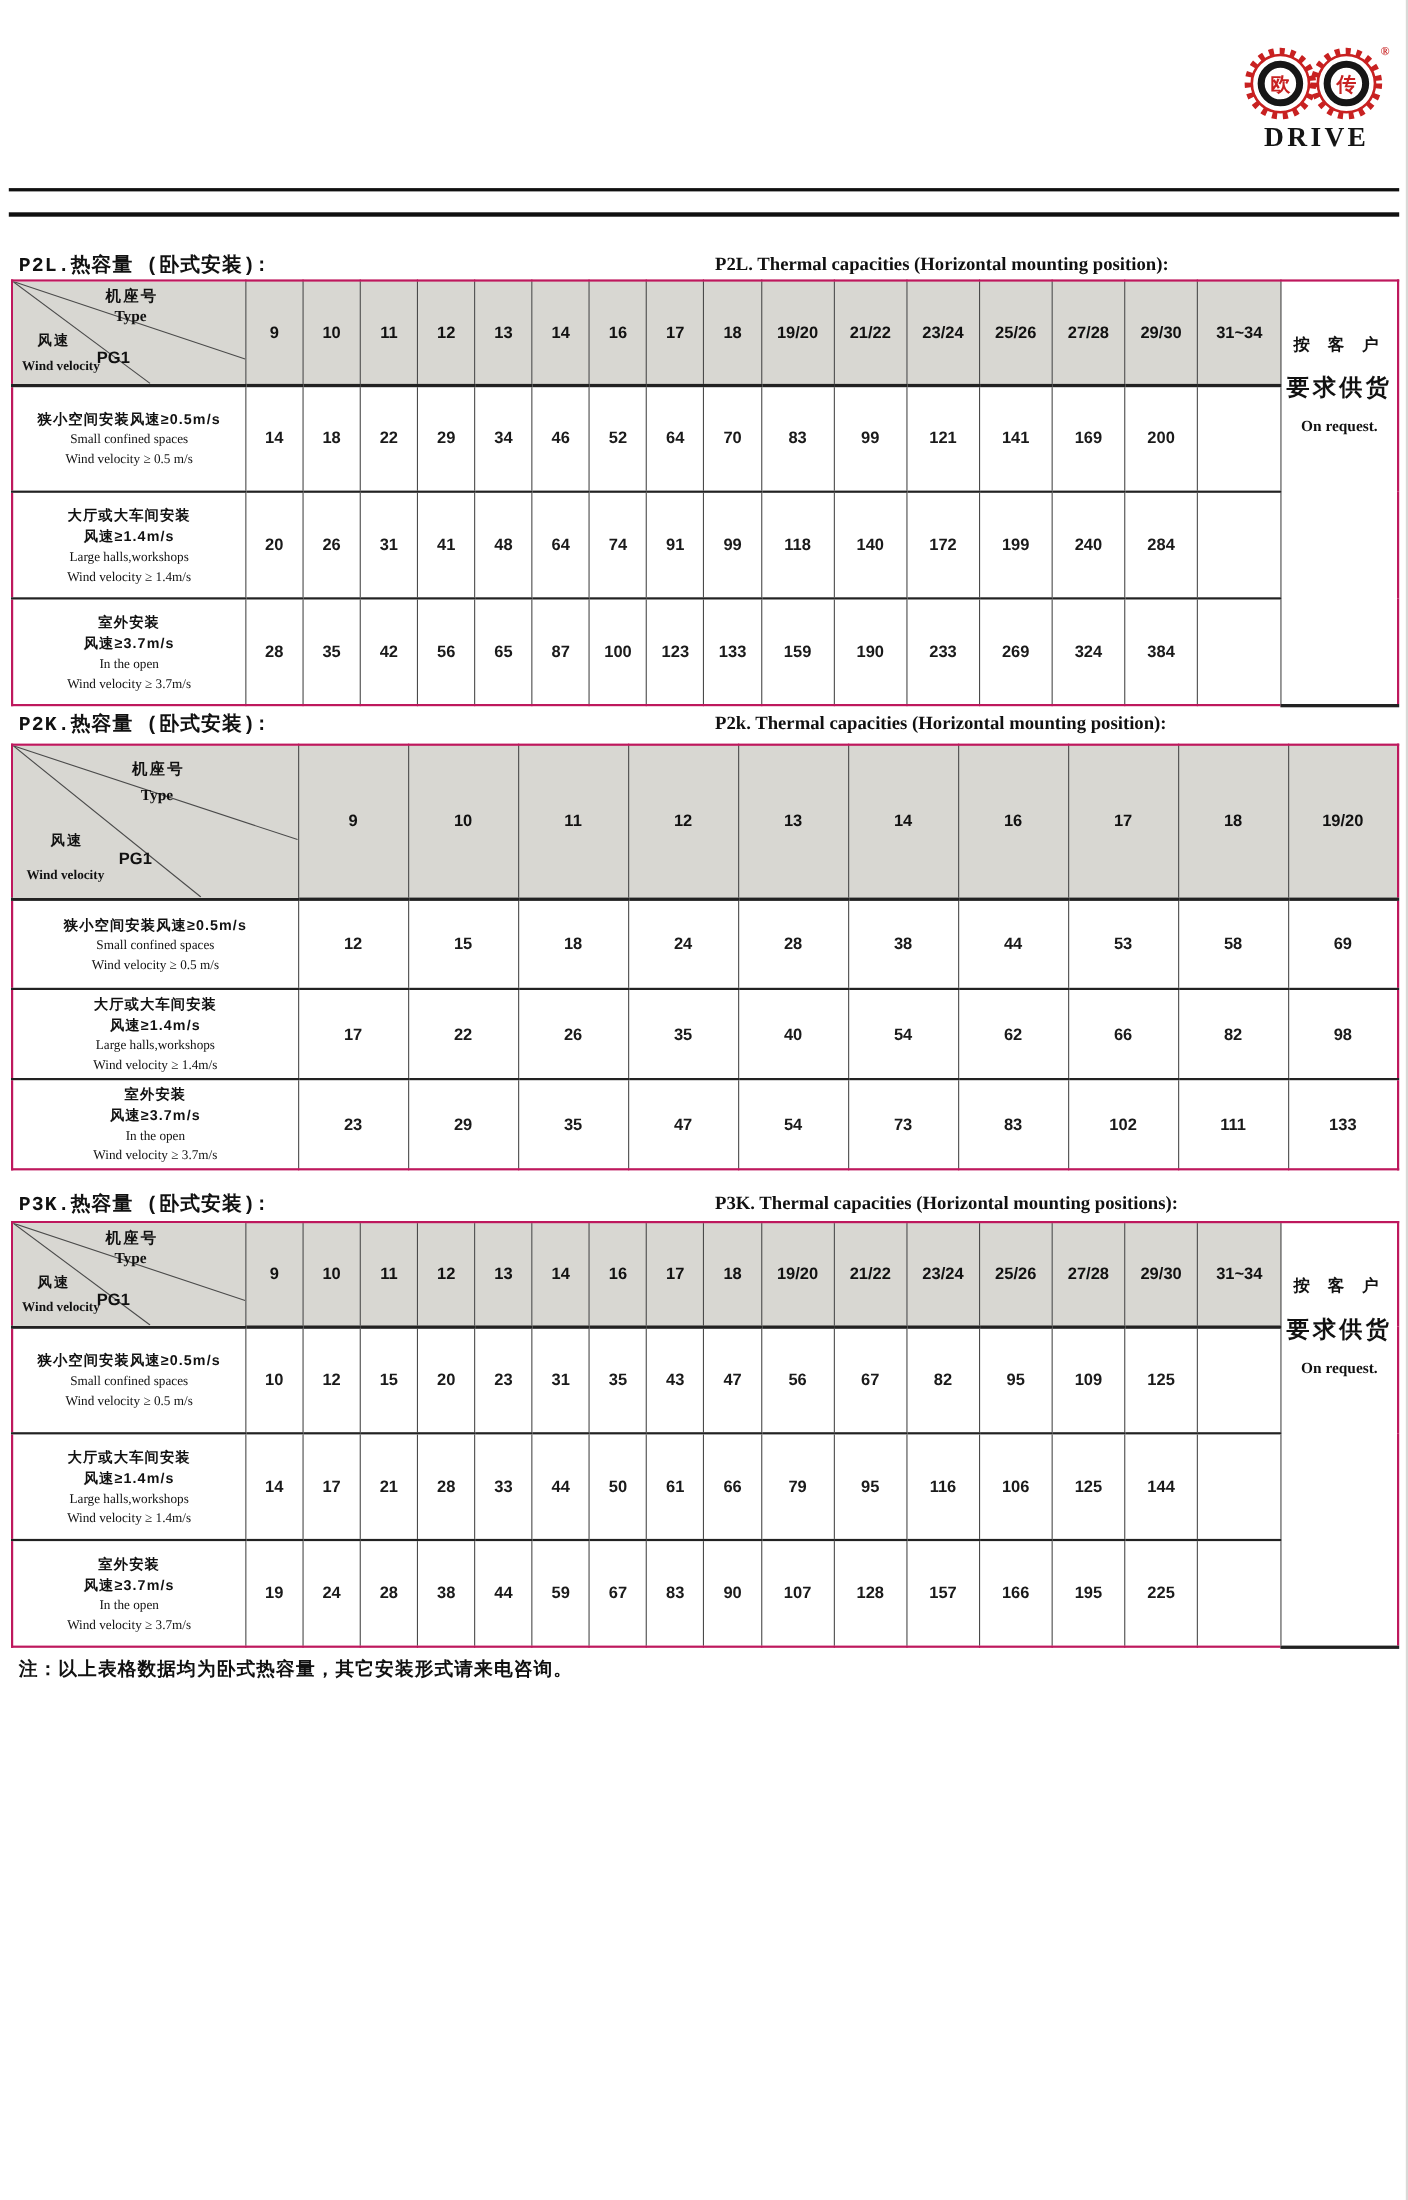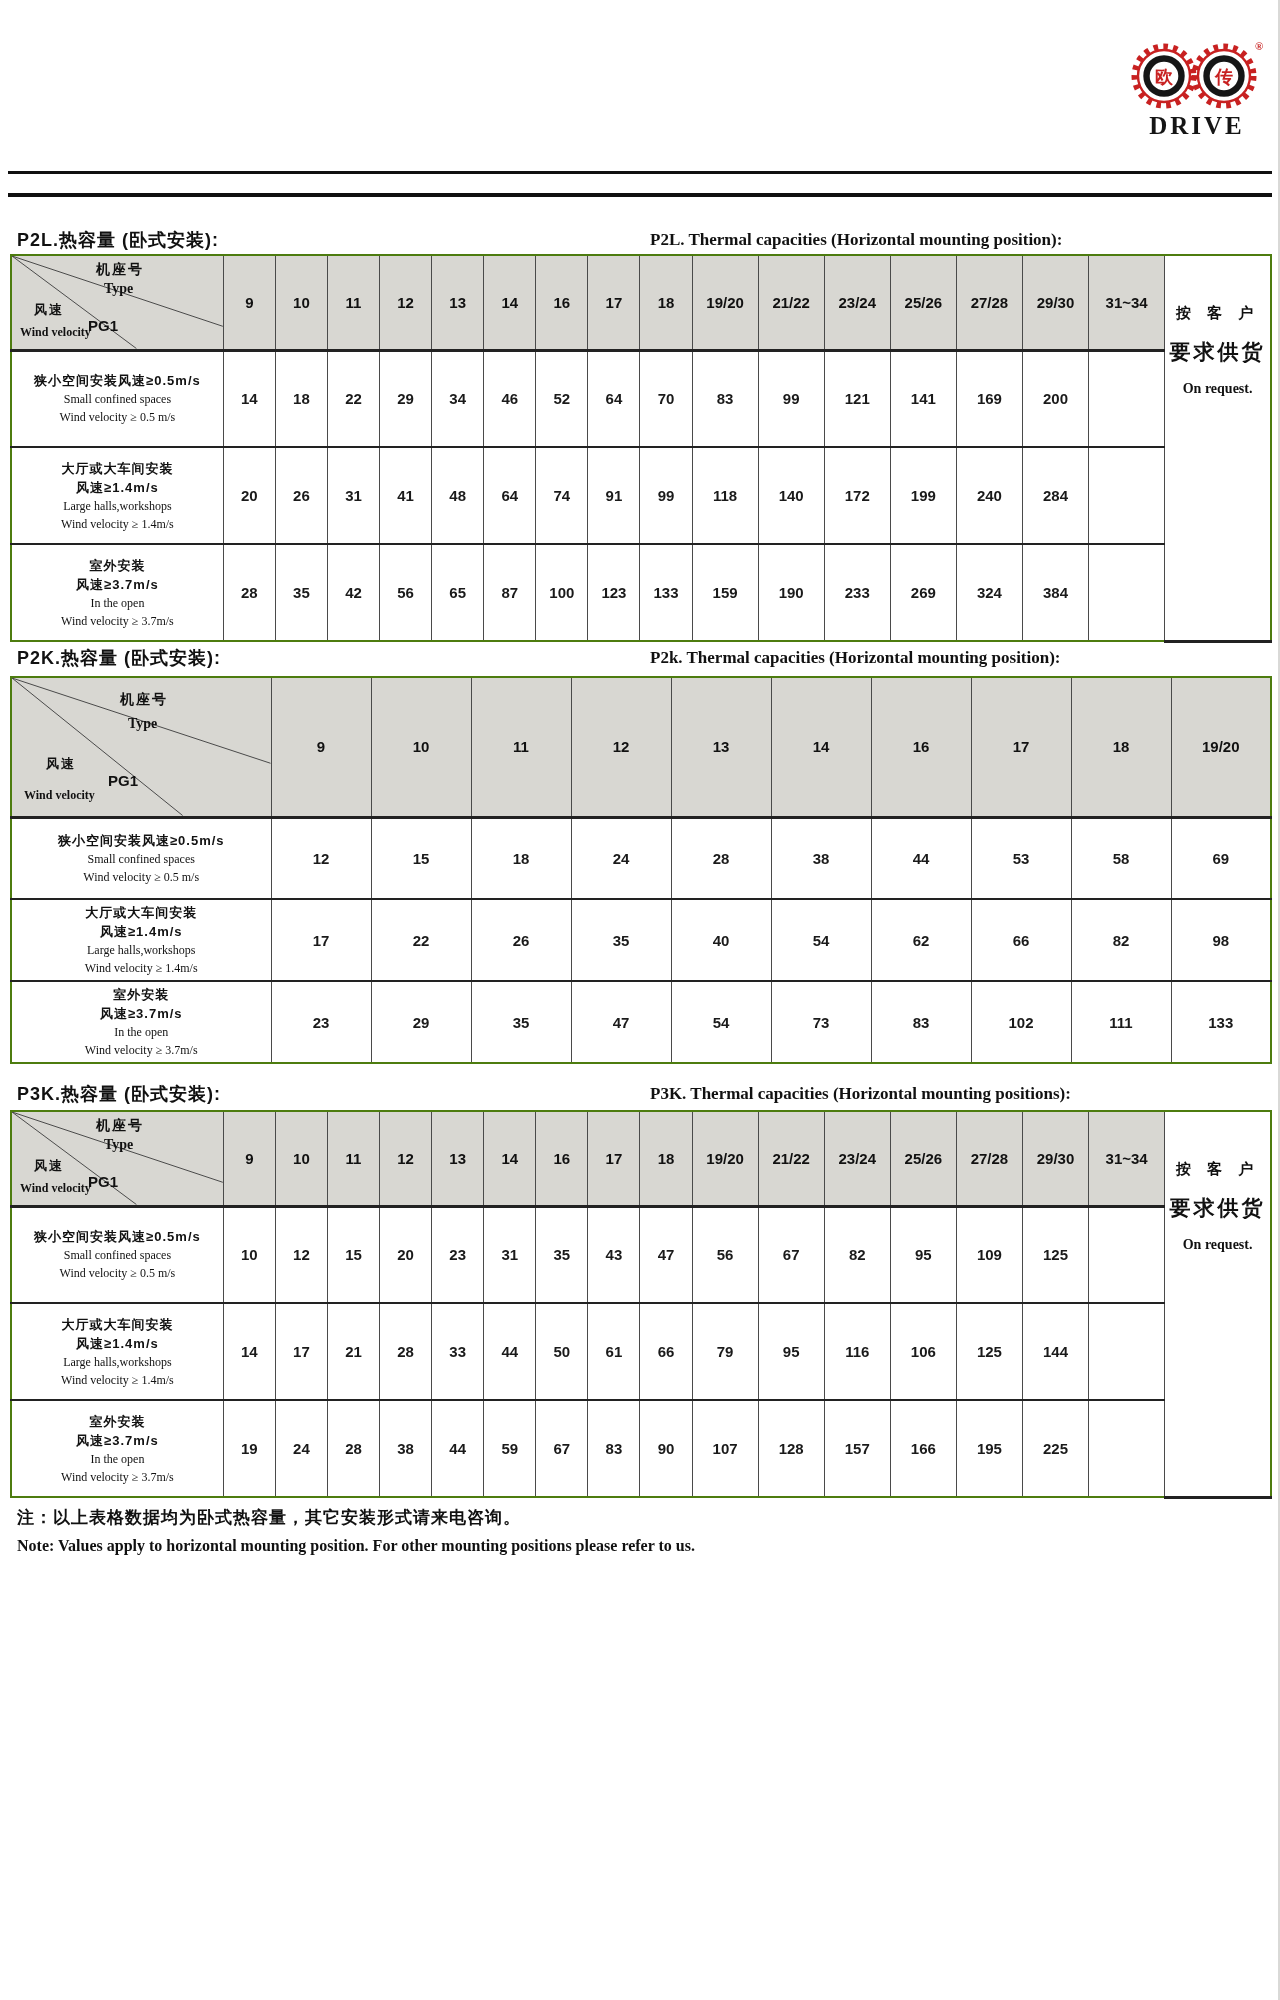--- a/index.html
+++ b/index.html
@@ -10,25 +10,25 @@
   .rule1{top:171px;height:3px;}
   .rule2{top:193px;height:4px;}
 
   
   .logo{position:absolute;left:1128px;top:38px;width:150px;height:120px;}
   .brand{position:absolute;left:6px;top:74px;width:126px;text-align:center;
          font-family:"Liberation Serif",serif;font-weight:900;font-size:25px;letter-spacing:3px;color:#151515;}
 
   
   .sec{position:absolute;left:0;width:1280px;}
-  .title-zh{position:absolute;left:17px;top:0;font-size:18px;font-weight:700;letter-spacing:1px;}
+  .title-zh{position:absolute;left:17px;top:0;font-size:18px;font-weight:700;letter-spacing:1px;font-family:Liberation Mono, monospace;}
   .title-en{position:absolute;left:630px;top:2px;font-family:"Liberation Serif",serif;font-weight:700;font-size:17px;margin-left:20px;}
 
   table.tc{position:absolute;left:10px;border-collapse:collapse;table-layout:fixed;width:1262px;
-           border:2px solid #4d7c0f;}
+           border:2px solid #be185d;}
   table.tc th,table.tc td{border:1px solid #4a4a4a;padding:0;}
   tr.hrow th{background:#d8d7d2;font-weight:700;font-size:15px;text-align:center;border-bottom:3px solid #222;}
   tr.hrow th.onreq{background:#fff;vertical-align:top;}
   tr.drow td{border-top:2px solid #222;}
   td.val{text-align:center;font-weight:700;font-size:15px;color:#1a1a1a;}
   td.lab{text-align:center;vertical-align:middle;padding:2px 4px;}
   .lzh{display:block;font-size:13px;font-weight:700;letter-spacing:1px;line-height:19px;}
   .len{display:block;font-family:"Liberation Serif",serif;font-size:12px;line-height:18px;}
   
   th.corner{position:relative;}
@@ -448,14 +448,13 @@
             <td class="val">166</td>
             <td class="val">195</td>
             <td class="val">225</td>
             <td class="val"></td>
       </tr>
     </tbody>
       </table>
   </div>
 
   <div class="note-zh" style="top:1506px;">注：以上表格数据均为卧式热容量，其它安装形式请来电咨询。</div>
-  <div class="note-en" style="top:1537px;">Note: Values apply to horizontal mounting position. For other mounting positions please refer to us.</div>
 </div>
 
 </body></html>

